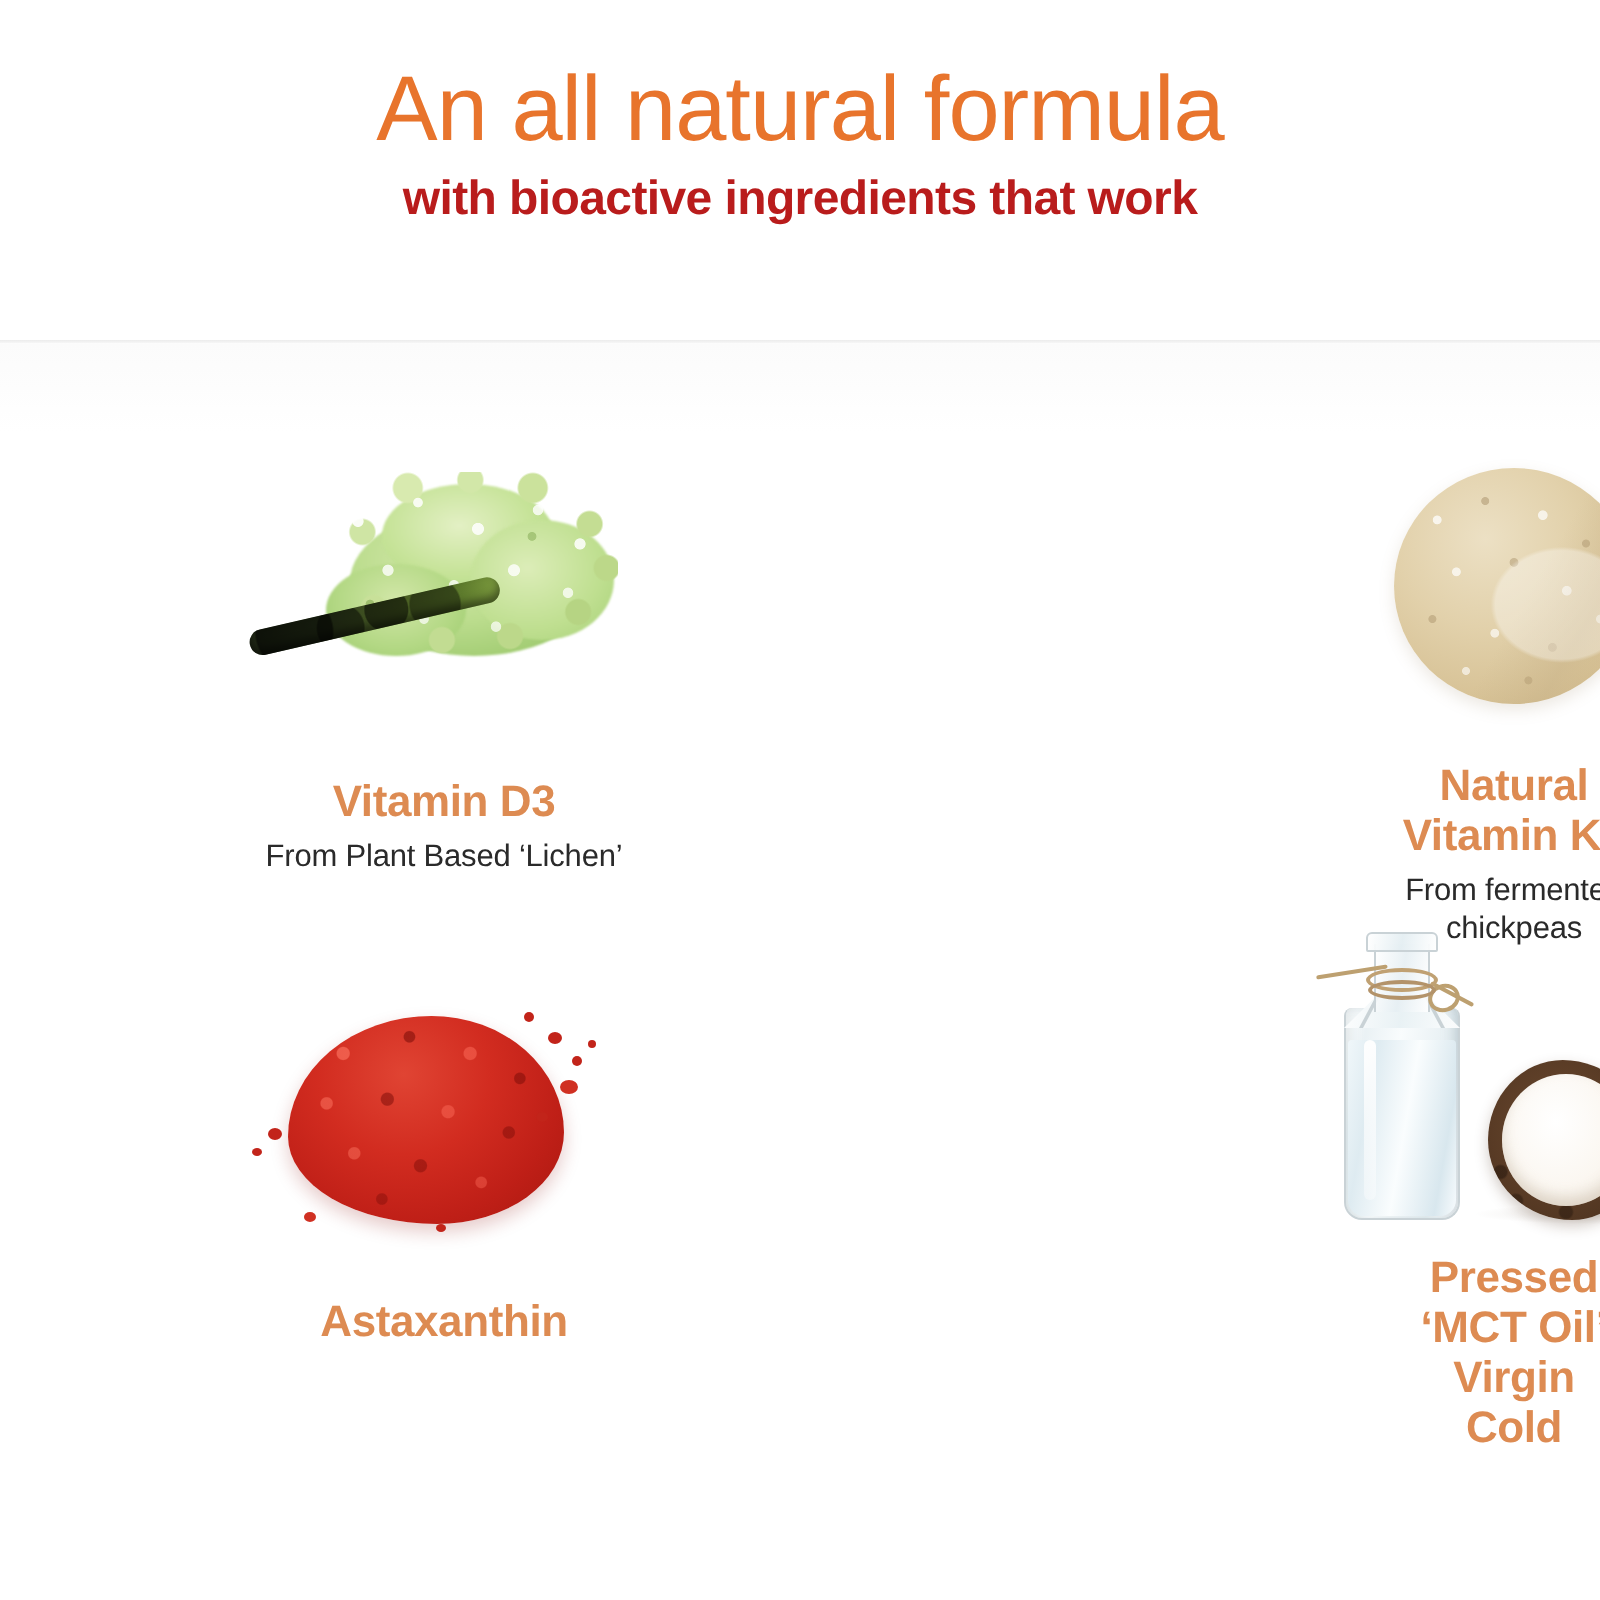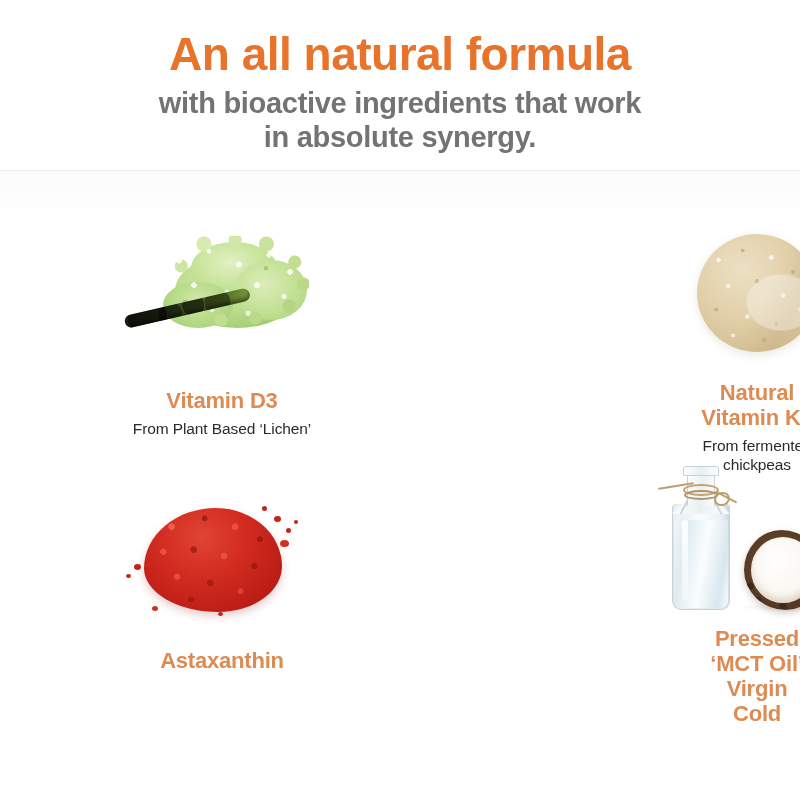--- a/index.html
+++ b/index.html
@@ -26,32 +26,32 @@
     top: 0; left: 0;
     width: 800px;
     height: 170px;
     background: #ffffff;
     text-align: center;
     padding-top: 30px;
   }
 
   .headline {
     font-size: 46px;
-    font-weight: 700;
+    font-weight: 400;
     line-height: 1.08;
     color: #E8742C;
     letter-spacing: -0.5px;
   }
 
   .subheadline {
     margin-top: 6px;
-    font-size: 29px;
+    font-size: 24px;
     font-weight: 700;
     line-height: 1.18;
-    color: #737373;
+    color: #b91c1c;
     letter-spacing: -0.3px;
   }
 
   .divider {
     position: absolute;
     top: 170px; left: 0;
     width: 800px;
     height: 2px;
     background: linear-gradient(to bottom, #ececec 0%, #f4f4f4 60%, #ffffff 100%);
   }
@@ -439,21 +439,20 @@
 </style>
 </head>
 <body>
 
 <div class="page">
 
   <div class="header">
     <div class="headline">An all natural formula</div>
     <div class="subheadline">
       <div>with bioactive ingredients that work</div>
-      <div>in absolute synergy.</div>
     </div>
   </div>
 
   <div class="divider"></div>
   <div class="lower-wash"></div>
 
   <div class="grid">
 
     <div class="cell cell-1 cell-c1">
       <div class="art">

